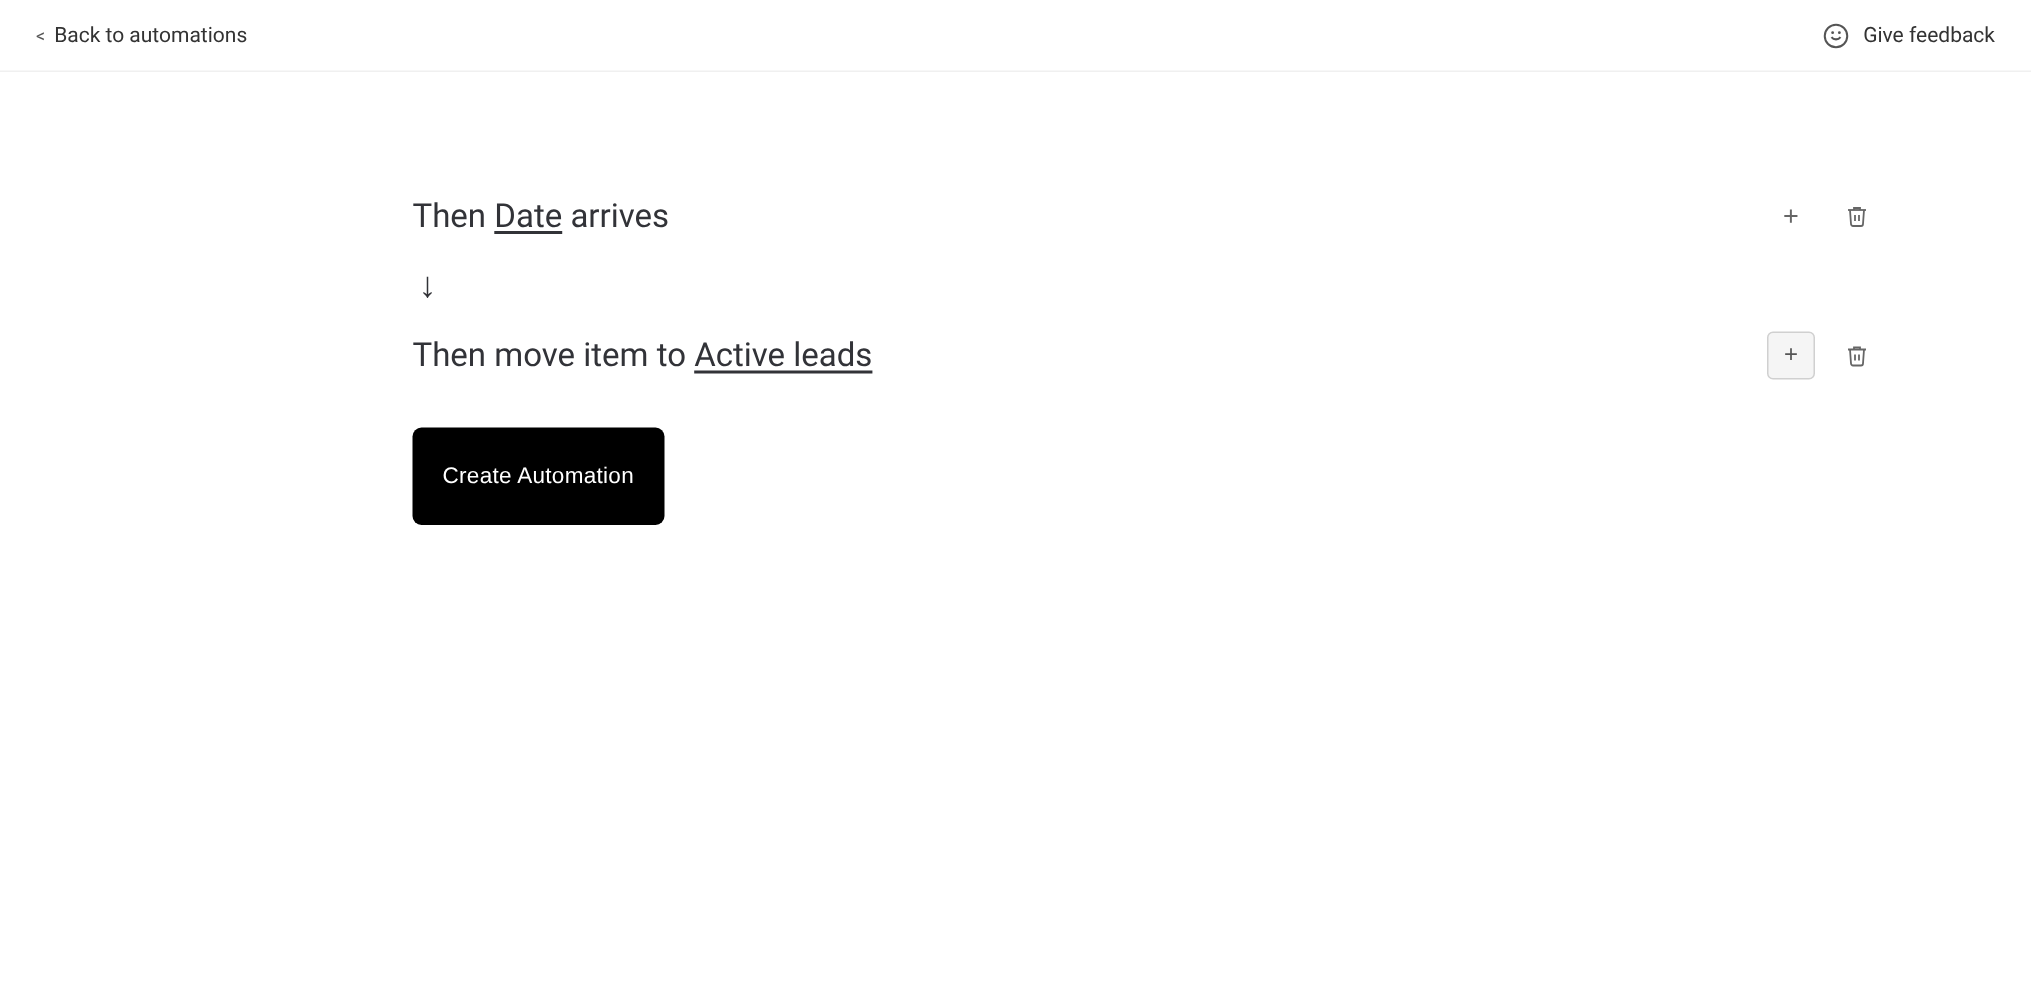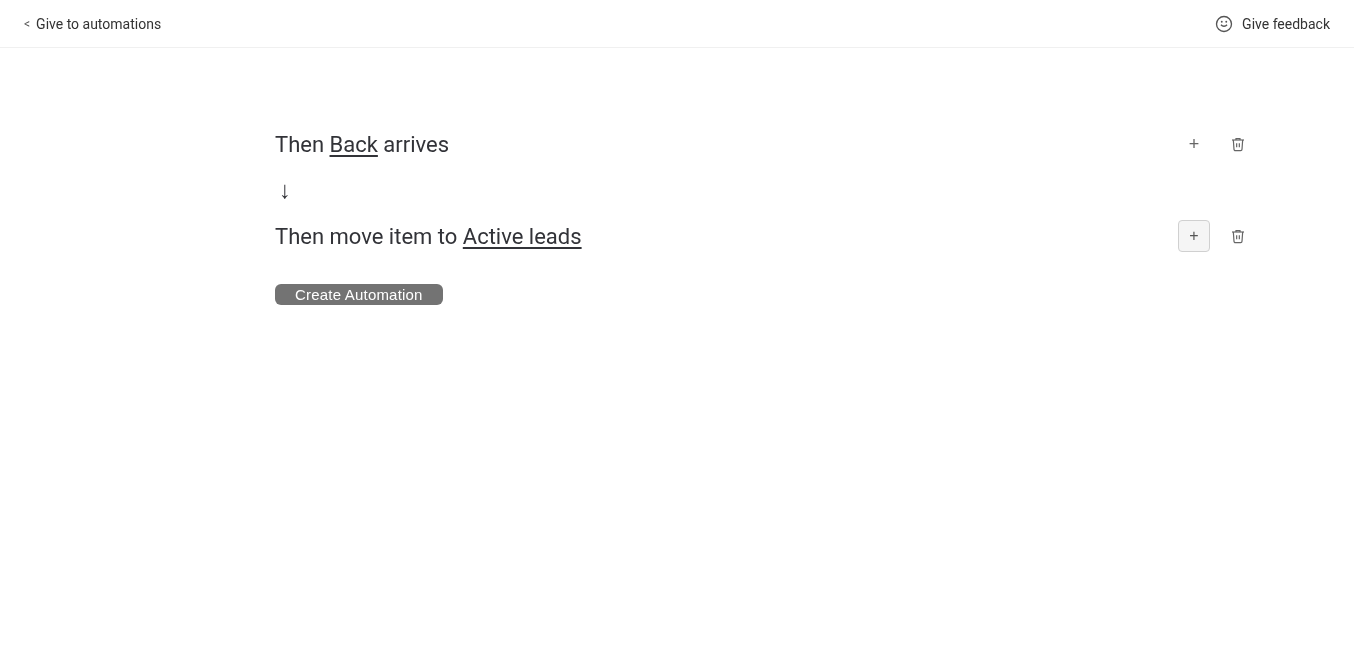--- a/index.html
+++ b/index.html
@@ -137,58 +137,58 @@
       font-weight: 400;
     }
 
     .then-text .underlined {
       text-decoration: underline;
       text-underline-offset: 3px;
     }
 
     
     .create-btn {
-      background: #737373;
+      background: #000000;
       color: #ffffff;
       border: none;
       border-radius: 6px;
-      padding: 2px 20px;
+      padding: 24px 20px;
       font-size: 15px;
       font-weight: 500;
       cursor: pointer;
       letter-spacing: 0.2px;
     }
   </style>
 </head>
 <body>
 
 <div class="top-bar">
   <a class="back-link">
     <span class="chevron">&lt;</span>
-    <span>Give to automations</span>
+    <span>Back to automations</span>
   </a>
   <div class="give-feedback">
     <span class="feedback-icon">
       <svg width="18" height="18" viewBox="0 0 24 24" fill="none" stroke="currentColor" stroke-width="1.8">
         <circle cx="12" cy="12" r="10"></circle>
         <path d="M8 13s1.5 2 4 2 4-2 4-2"></path>
         <line x1="9" y1="9" x2="9.01" y2="9" stroke-width="2.5" stroke-linecap="round"></line>
         <line x1="15" y1="9" x2="15.01" y2="9" stroke-width="2.5" stroke-linecap="round"></line>
       </svg>
     </span>
     <span>Give feedback</span>
   </div>
 </div>
 
 <div class="main-content">
 
   
   <div class="when-row">
     <div class="when-text">
-      <span>Then </span><span class="underlined">Back</span><span> arrives</span>
+      <span>Then </span><span class="underlined">Date</span><span> arrives</span>
     </div>
     <div class="row-actions">
       <button class="action-btn">+</button>
       <button class="action-btn">
         <svg width="16" height="16" viewBox="0 0 24 24" fill="none" stroke="currentColor" stroke-width="1.8">
           <polyline points="3 6 5 6 21 6"></polyline>
           <path d="M19 6l-1 14a2 2 0 01-2 2H8a2 2 0 01-2-2L5 6"></path>
           <path d="M10 11v6M14 11v6"></path>
           <path d="M9 6V4h6v2"></path>
         </svg>

